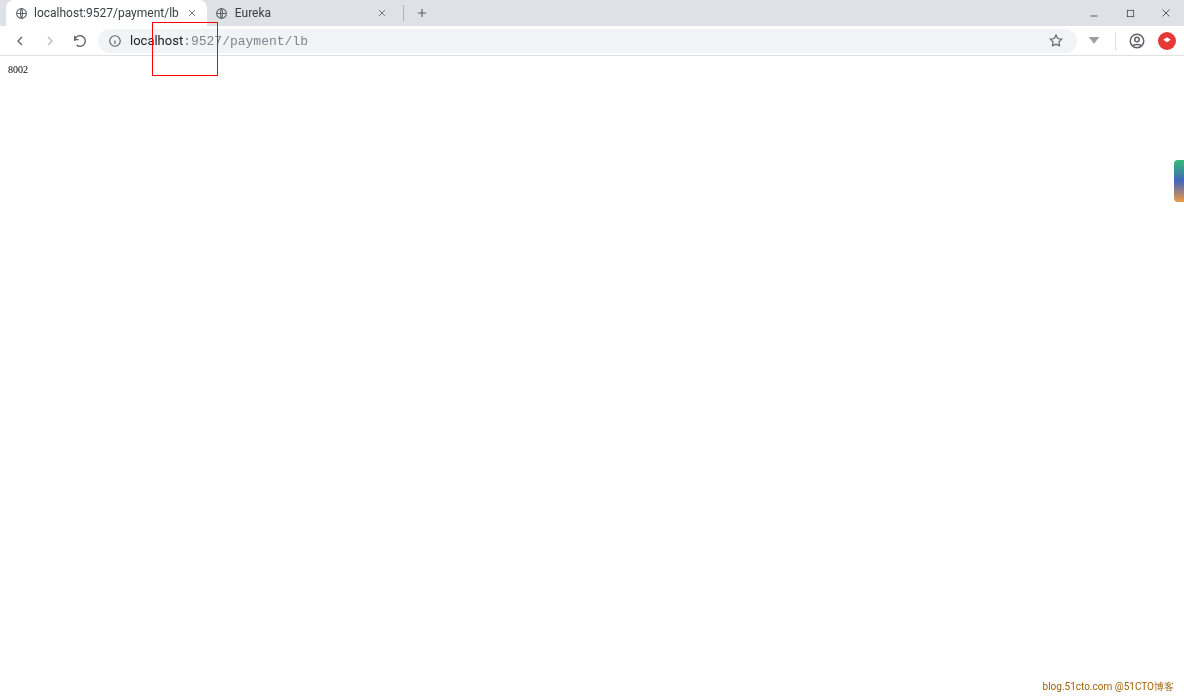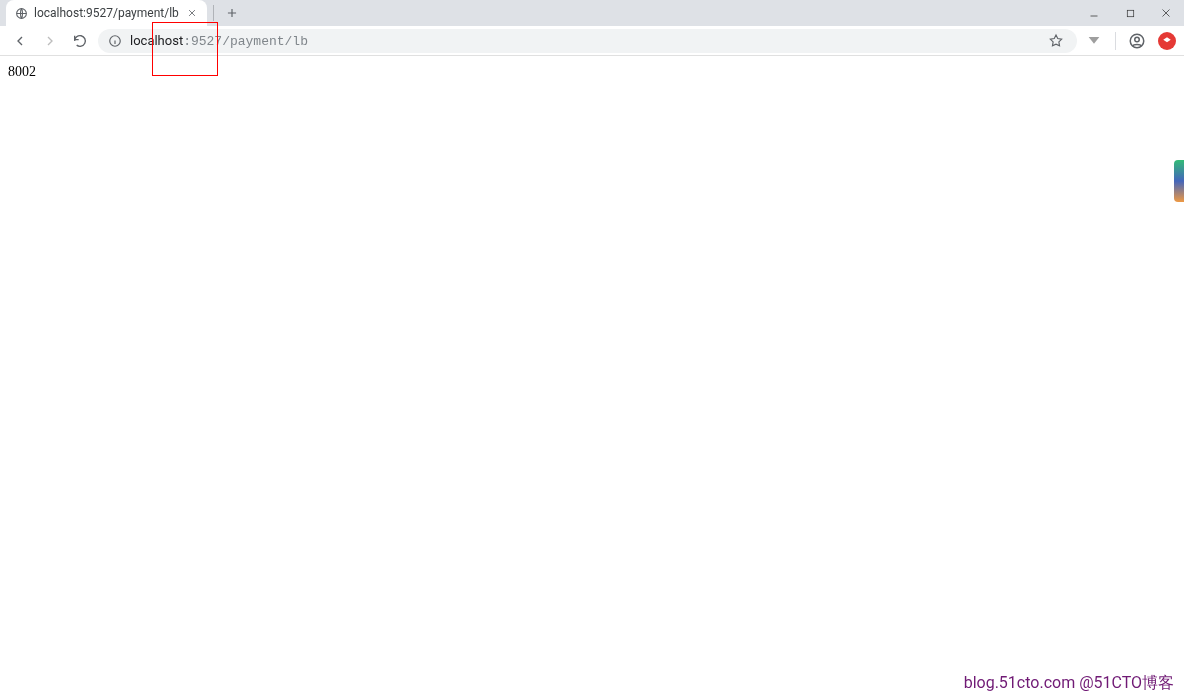--- a/index.html
+++ b/index.html
@@ -161,43 +161,43 @@
       border-radius: 50%;
       background: #e53935;
       display: inline-flex;
       align-items: center;
       justify-content: center;
     }
 
     
     .page-content {
       padding: 8px;
-      font-size: 14px;
+      font-size: 10px;
       color: #000;
       font-family: "Times New Roman", serif;
       position: relative;
       height: calc(700px - 56px);
     }
 
     .red-box {
       position: absolute;
       left: 152px;
       top: 22px;
       width: 66px;
       height: 54px;
       border: 1px solid #ff0000;
       pointer-events: none;
     }
 
     .watermark {
       position: absolute;
       right: 10px;
       bottom: 6px;
-      font-size: 16px;
-      color: #701a75;
+      font-size: 10px;
+      color: #a16207;
       text-align: center;
     }
 
     .side-badge {
       position: absolute;
       right: 0;
       top: 160px;
       width: 10px;
       height: 42px;
       background: linear-gradient(#3b7, #46b, #e94);
@@ -210,20 +210,34 @@
 
 <div class="tab-strip">
   <div class="tab active">
     <span class="favicon">
       <svg viewBox="0 0 24 24" width="13" height="13" fill="none" stroke="currentColor" stroke-width="2">
           <circle cx="12" cy="12" r="9"></circle>
           <path d="M3 12h18M12 3c2.5 3 2.5 15 0 18M12 3c-2.5 3-2.5 15 0 18"></path>
         </svg>
     </span>
     <span class="title">localhost:9527/payment/lb</span>
+    <span class="close">
+      <svg viewBox="0 0 24 24" width="10" height="10" stroke="currentColor" stroke-width="2">
+          <path d="M5 5l14 14M19 5L5 19"></path>
+        </svg>
+    </span>
+  </div>
+  <div class="tab">
+    <span class="favicon">
+      <svg viewBox="0 0 24 24" width="13" height="13" fill="none" stroke="currentColor" stroke-width="2">
+          <circle cx="12" cy="12" r="9"></circle>
+          <path d="M3 12h18M12 3c2.5 3 2.5 15 0 18M12 3c-2.5 3-2.5 15 0 18"></path>
+        </svg>
+    </span>
+    <span class="title">Eureka</span>
     <span class="close">
       <svg viewBox="0 0 24 24" width="10" height="10" stroke="currentColor" stroke-width="2">
           <path d="M5 5l14 14M19 5L5 19"></path>
         </svg>
     </span>
   </div>
   <span class="tab-sep"></span>
   <span class="new-tab">
     <svg viewBox="0 0 24 24" width="14" height="14" stroke="currentColor" stroke-width="2">
         <path d="M12 5v14M5 12h14"></path>

